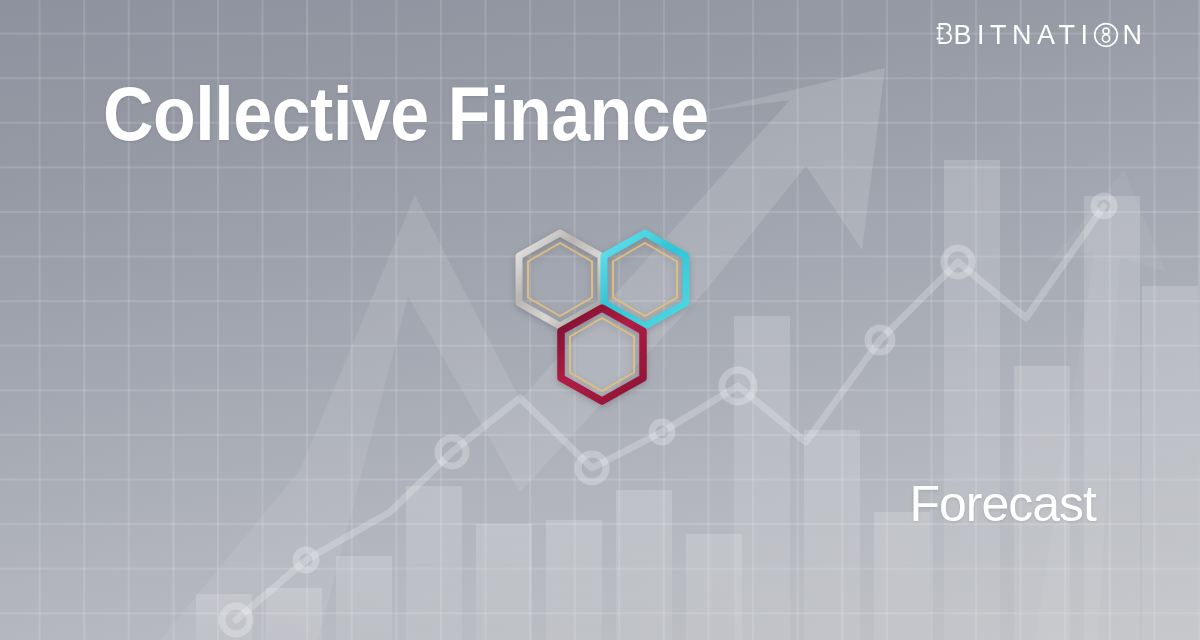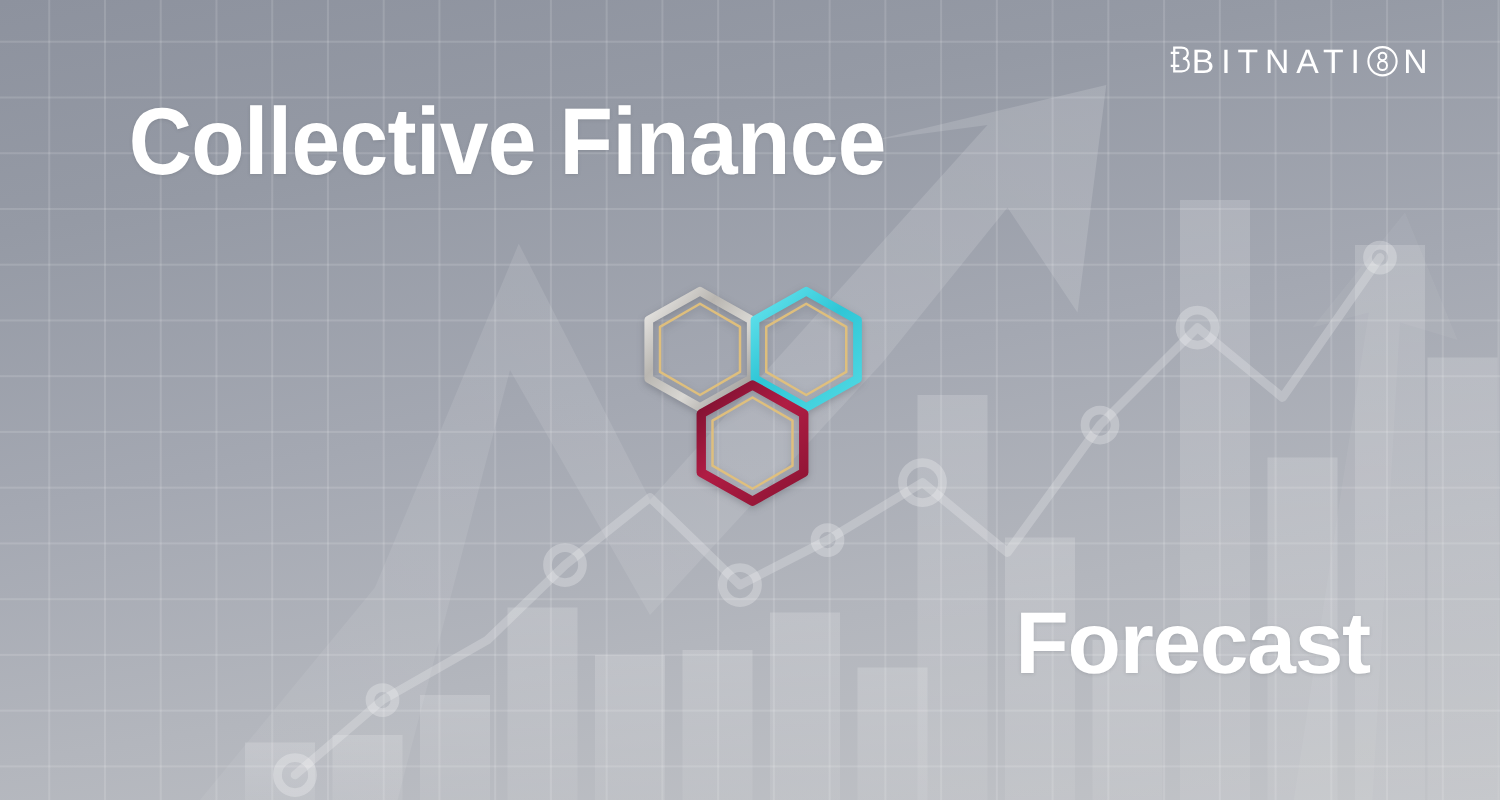--- a/index.html
+++ b/index.html
@@ -41,33 +41,33 @@
     letter-spacing: -0.5px;
     transform: scaleX(0.92);
     transform-origin: left top;
     white-space: nowrap;
     text-shadow: 0 1px 3px rgba(70,75,85,0.18);
   }
   #subhead {
     position: absolute;
     right: 104px;
     top: 479px;
-    font-size: 70px;
+    font-size: 50px;
     line-height: 1;
-    font-weight: bold;
+    font-weight: normal;
     color: #ffffff;
     letter-spacing: -1px;
     white-space: nowrap;
     text-shadow: 0 1px 3px rgba(70,75,85,0.18);
   }
   
   #brandmark {
     position: absolute;
     right: 58px;
-    top: 34px;
+    top: 20px;
     display: flex;
     align-items: center;
     height: 30px;
     color: #ffffff;
   }
   #brandmark .bm-text {
     font-size: 27px;
     font-weight: 300;
     letter-spacing: 5.5px;
     line-height: 1;

